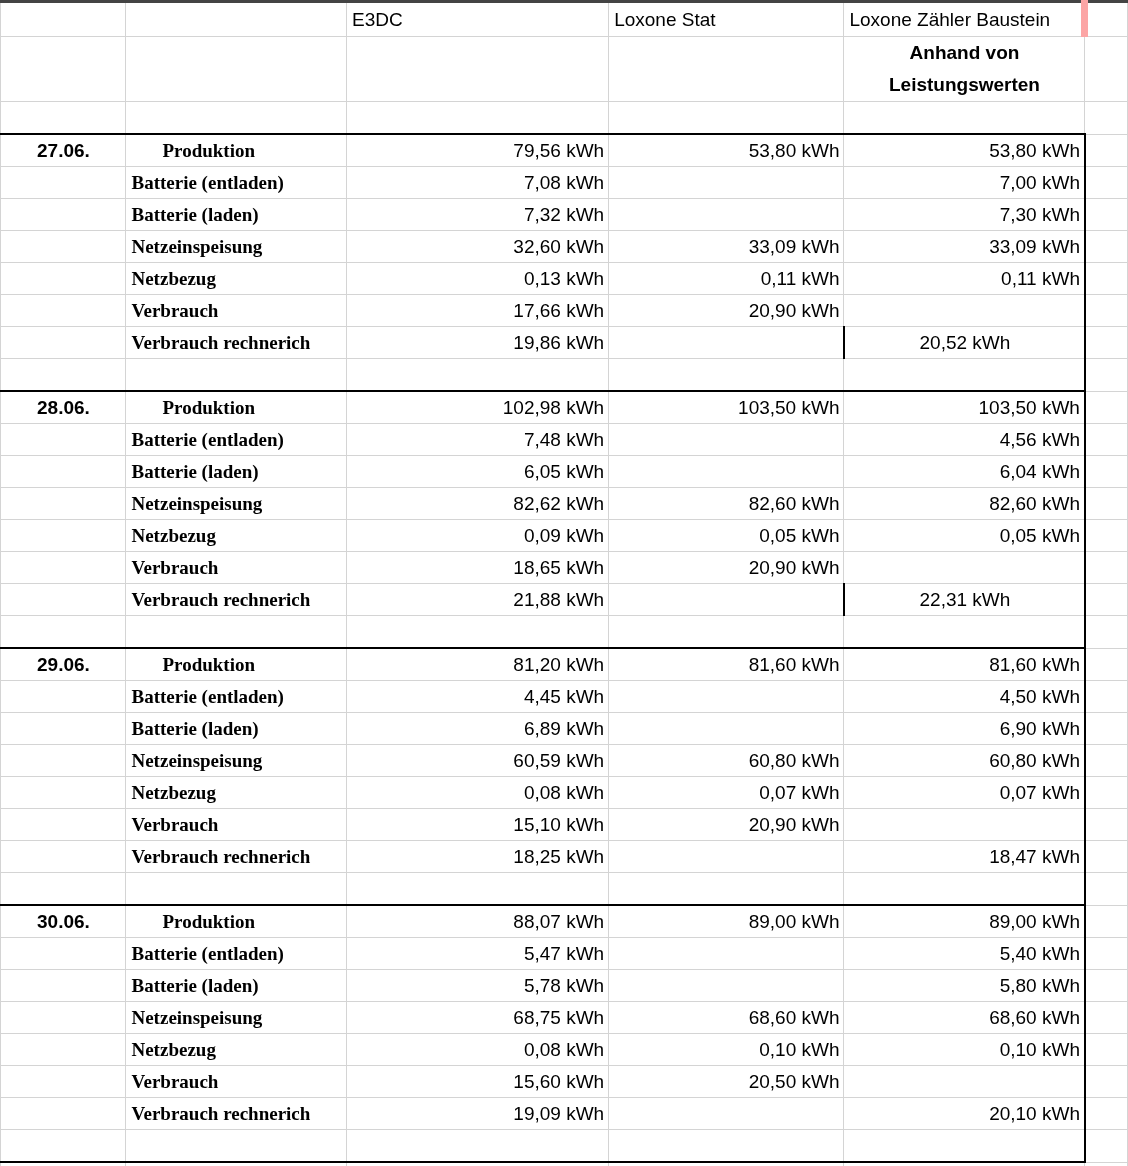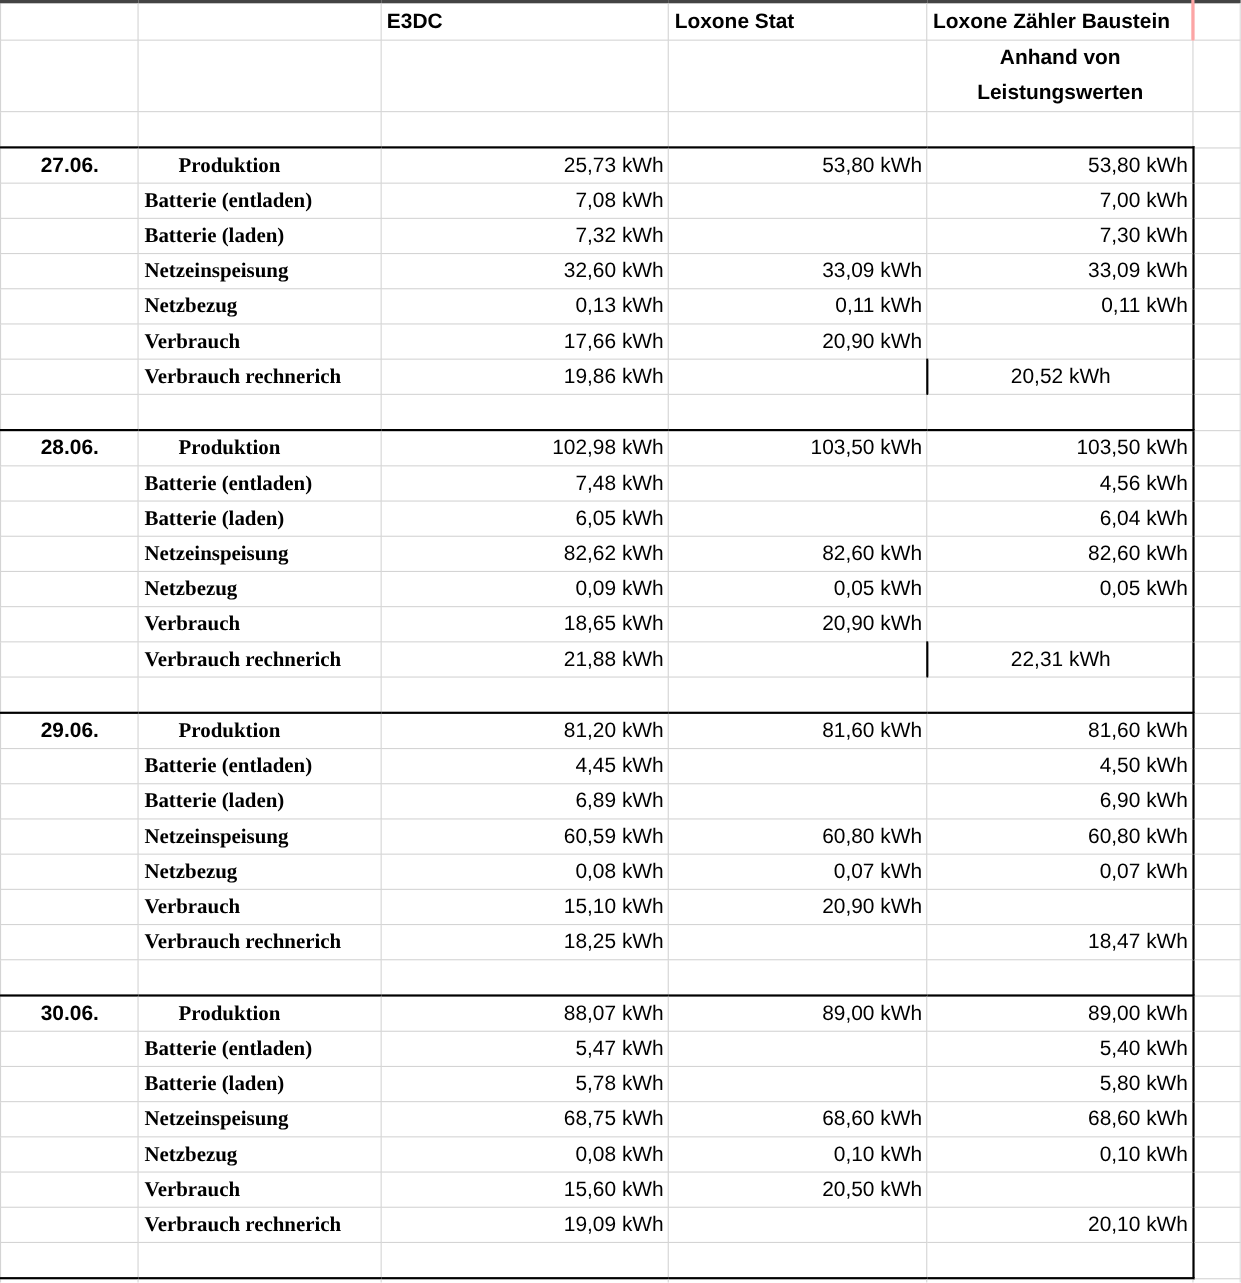--- a/index.html
+++ b/index.html
@@ -18,21 +18,21 @@
       border: 1px solid #d4d4d4;
       padding: 0 5px;
       height: 31px;
       font-size: 19px;
       line-height: 31px;
       white-space: nowrap;
       overflow: hidden;
       vertical-align: middle;
     }
     .top-line td { border-top: 3px solid #444; }
-    .hdr { font-weight: bold; vertical-align: top; margin-left: 25px; }
+    .hdr { font-weight: normal; vertical-align: top; margin-left: 25px; }
     .hdr-center { text-align: center; font-weight: bold; vertical-align: top; line-height: 32px; }
     tr.h1 td { height: 33px; line-height: 33px; vertical-align: middle; }
     tr.h2 td { height: 62px; }
     .date { font-weight: bold; }
     .label { font-weight: bold; font-family: Liberation Serif, serif; }
     .num { text-align: right; padding-right: 4px; }
     tr.block-start td { border-top: 2px solid #000; padding-left: 36px; }
     tr.block-start td.outside { border-top: 1px solid #d4d4d4; }
     tr.block-end td { border-bottom: 2px solid #000; }
     tr.block-end td.outside { border-bottom: 1px solid #d4d4d4; }
@@ -52,21 +52,21 @@
       <col style="width:246px">
       <col style="width:244px">
       <col style="width:9px">
     </colgroup>
     <tbody id="tbody">
       <tr class="h1 top-line hdr-row">
         <td class="hdr"></td>
         <td class="hdr"></td>
         <td class="hdr">E3DC</td>
         <td class="hdr">Loxone Stat</td>
-        <td class="hdr c5" style="border-right:3px solid #fca5a5">Loxone Zähler Baustein</td>
+        <td class="hdr c5" style="border-right:7px solid #fca5a5">Loxone Zähler Baustein</td>
         <td></td>
       </tr>
       <tr class="h2 hdr-row">
         <td></td>
         <td></td>
         <td></td>
         <td></td>
         <td class="hdr-center" style="white-space:normal;padding:0 20px;">Anhand von Leistungswerten</td>
         <td></td>
       </tr>
@@ -74,21 +74,21 @@
         <td></td>
         <td></td>
         <td></td>
         <td></td>
         <td></td>
         <td></td>
       </tr>
     <tr class="block-start">
           <td class="date">27.06.</td>
           <td class="label">Produktion</td>
-          <td class="num">25,73 kWh</td>
+          <td class="num">79,56 kWh</td>
           <td class="num">53,80 kWh</td>
           <td class="num c5">53,80 kWh</td>
           <td class="outside"></td>
         </tr>
         <tr>
           <td class="date"></td>
           <td class="label">Batterie (entladen)</td>
           <td class="num">7,08 kWh</td>
           <td class="num"></td>
           <td class="num c5">7,00 kWh</td>

